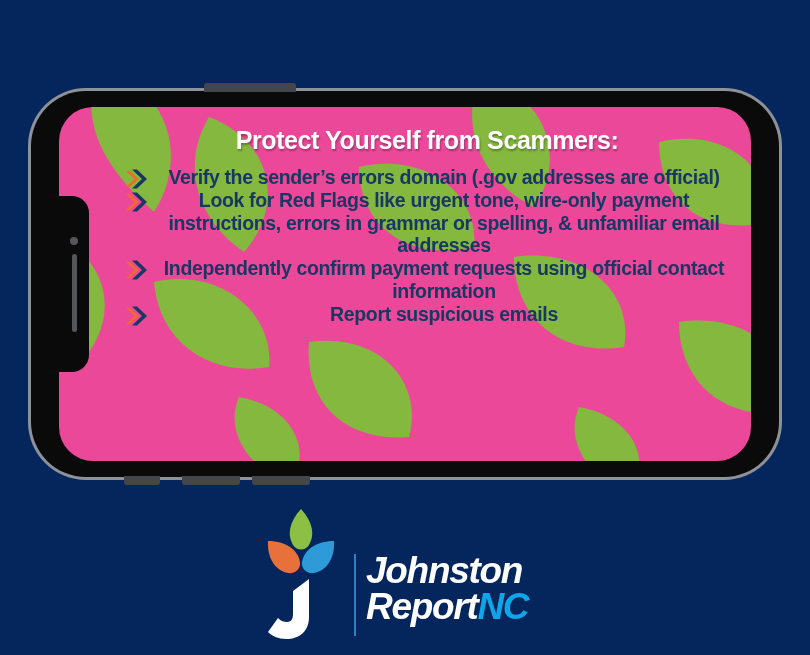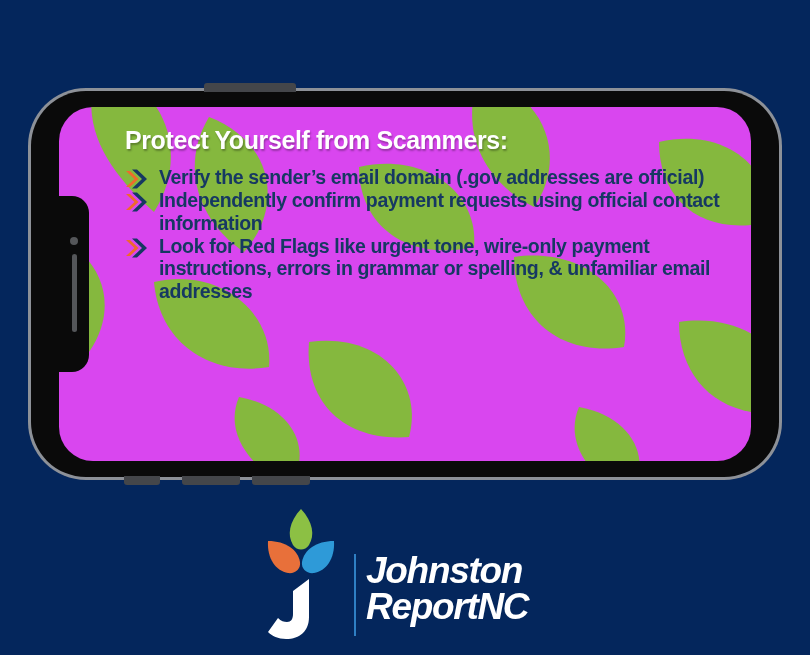--- a/index.html
+++ b/index.html
@@ -42,23 +42,24 @@
     background:#44464a;
     border-radius:3px;
   }
   .hw-top { top:-5px; height:9px; border-radius:3px 3px 0 0; }
   .hw-bot { bottom:-5px; height:9px; border-radius:0 0 3px 3px; }
 
   
   .phone-screen {
     position:absolute;
     left:31px; top:19px; right:31px; bottom:19px;
-    background:#d946ef;
+    background:#ec4899;
     border-radius:34px;
     overflow:hidden;
+    text-align:center;
   }
 
   
   .screen-watermark {
     position:absolute; inset:0;
     opacity:1;
     pointer-events:none;
   }
 
   
@@ -143,21 +144,21 @@
   .logo-wordmark {
     position:absolute;
     left:104px; top:48px;
     color:#ffffff;
     font-size:37px;
     font-weight:bold;
     line-height:0.98;
     letter-spacing:-1.3px;
     font-style:italic;
   }
-  .logo-wordmark .nc { color:#ffffff; }
+  .logo-wordmark .nc { color:#0ea5e9; }
 </style>
 </head>
 <body>
 
 <div id="phone-device">
 
   <div class="phone-rim"></div>
   <div class="phone-body"></div>
 
   <div class="hw-btn hw-top" style="left:176px; width:92px;"></div>
@@ -188,40 +189,47 @@
 
       <div class="slide-title">Protect Yourself from Scammers:</div>
 
       <ul class="tips-list">
 
         <li class="tip-item">
           <svg class="chevron-icon" viewBox="0 0 26 22">
             <path d="M1,3 L9.5,11 L1,19 L5,19 L13.5,11 L5,3 Z" fill="#ef6a2b"></path>
             <path d="M7,1.5 L17,11 L7,20.5 L12,20.5 L22,11 L12,1.5 Z" fill="#163862"></path>
           </svg>
-          <span>Verify the sender’s email domain (.gov addresses are official)</span>
-        </li>
-
+          <span>Verify the sender’s errors domain (.gov addresses are official)</span>
+        </li>
+
+
+        <li class="tip-item">
+          <svg class="chevron-icon" viewBox="0 0 26 22">
+            <path d="M1,3 L9.5,11 L1,19 L5,19 L13.5,11 L5,3 Z" fill="#ef6a2b"></path>
+            <path d="M7,1.5 L17,11 L7,20.5 L12,20.5 L22,11 L12,1.5 Z" fill="#163862"></path>
+          </svg>
+          <span>Look for Red Flags like urgent tone, wire-only payment instructions, errors in grammar or spelling, &amp; unfamiliar email addresses</span>
+        </li>
 
         <li class="tip-item">
           <svg class="chevron-icon" viewBox="0 0 26 22">
             <path d="M1,3 L9.5,11 L1,19 L5,19 L13.5,11 L5,3 Z" fill="#ef6a2b"></path>
             <path d="M7,1.5 L17,11 L7,20.5 L12,20.5 L22,11 L12,1.5 Z" fill="#163862"></path>
           </svg>
           <span>Independently confirm payment requests using official contact information</span>
         </li>
 
         <li class="tip-item">
           <svg class="chevron-icon" viewBox="0 0 26 22">
             <path d="M1,3 L9.5,11 L1,19 L5,19 L13.5,11 L5,3 Z" fill="#ef6a2b"></path>
             <path d="M7,1.5 L17,11 L7,20.5 L12,20.5 L22,11 L12,1.5 Z" fill="#163862"></path>
           </svg>
-          <span>Look for Red Flags like urgent tone, wire-only payment instructions, errors in grammar or spelling, &amp; unfamiliar email addresses</span>
-        </li>
-
+          <span>Report suspicious emails</span>
+        </li>
 
       </ul>
     </div>
   </div>
 
   <div class="phone-notch">
     <div class="notch-camera"></div>
     <div class="notch-speaker"></div>
   </div>
 

